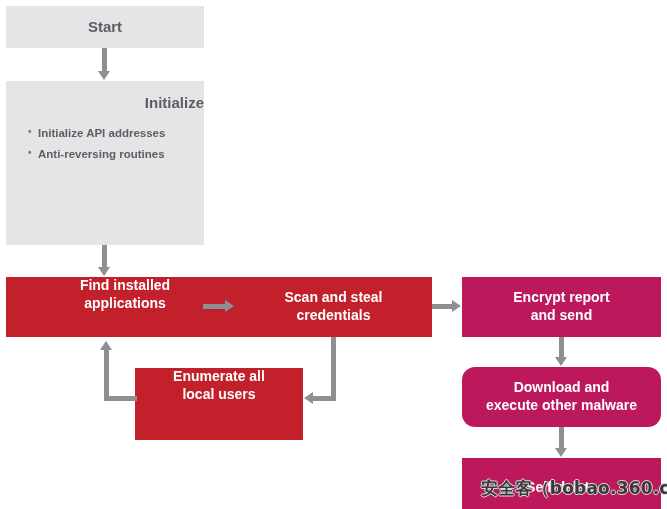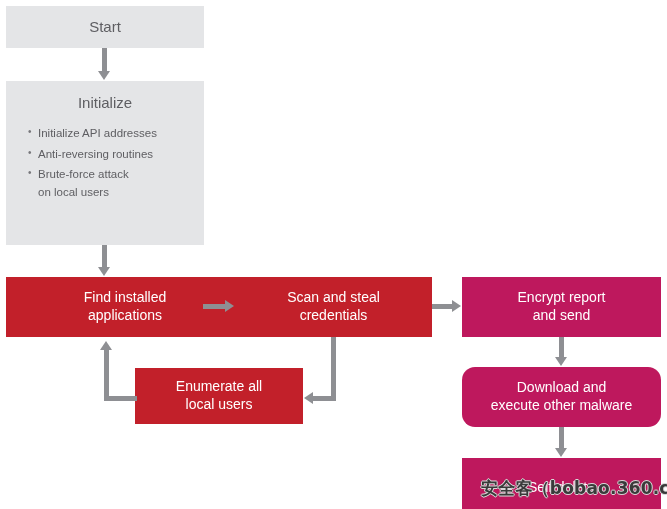--- a/index.html
+++ b/index.html
@@ -25,20 +25,21 @@
 
   
   .node {
     position: absolute;
     box-sizing: border-box;
     display: flex;
     flex-direction: column;
     align-items: center;
     text-align: center;
     line-height: 1.28;
+    font-weight: bold;
   }
   .node .title {
     white-space: pre-line;
   }
 
   .node-light {
     background: #e4e5e7;
     color: #5e5e62;
   }
   .node-red {
@@ -55,20 +56,21 @@
     left: 6px;  top: 6px;  width: 198px; height: 42px;
     justify-content: center;
   }
   #node-start .title { font-size: 15px; }
 
   
   #node-initialize {
     left: 6px;  top: 81px;  width: 198px; height: 164px;
     justify-content: flex-start;
     padding-top: 12px;
+    align-items: flex-end;
   }
   #node-initialize .title { font-size: 15px; }
 
   .bullet-list {
     list-style: none;
     margin: 13px 0 0 0;
     padding: 0 0 0 22px;
     align-self: stretch;
     text-align: left;
     font-size: 11.5px;
@@ -86,29 +88,28 @@
     position: absolute;
     left: 0;
     top: -1px;
     font-size: 10px;
     color: #77777b;
   }
 
   
   #node-find-apps {
     left: 6px;  top: 277px;  width: 238px; height: 60px;
-    justify-content: center;
+    justify-content: flex-start;
   }
   #node-scan-creds {
     left: 235px;  top: 277px;  width: 197px; height: 60px;
     justify-content: center;
   }
   #node-enumerate {
-    left: 135px;  top: 368px;  width: 168px; height: 56px;
-    justify-content: center;
+    left: 135px;  top: 368px;  width: 168px; height: 72px;
   }
   .node-red .title { font-size: 14px; }
 
   
   #node-encrypt {
     left: 462px;  top: 277px;  width: 199px; height: 60px;
     justify-content: center;
   }
   #node-download {
     left: 462px;  top: 367px;  width: 199px; height: 60px;
@@ -180,22 +181,20 @@
 
   <div class="node node-light" id="node-start">
     <span class="title">Start</span>
   </div>
 
   <div class="node node-light" id="node-initialize">
     <span class="title">Initialize</span>
     <ul class="bullet-list">
       <li>Initialize API addresses</li>
       <li>Anti-reversing routines</li>
-      <li>Brute-force attack
-on local users</li>
     </ul>
   </div>
 
   <div class="node node-red" id="node-find-apps">
     <span class="title">Find installed
 applications</span>
   </div>
 
   <div class="node node-red" id="node-scan-creds">
     <span class="title">Scan and steal

